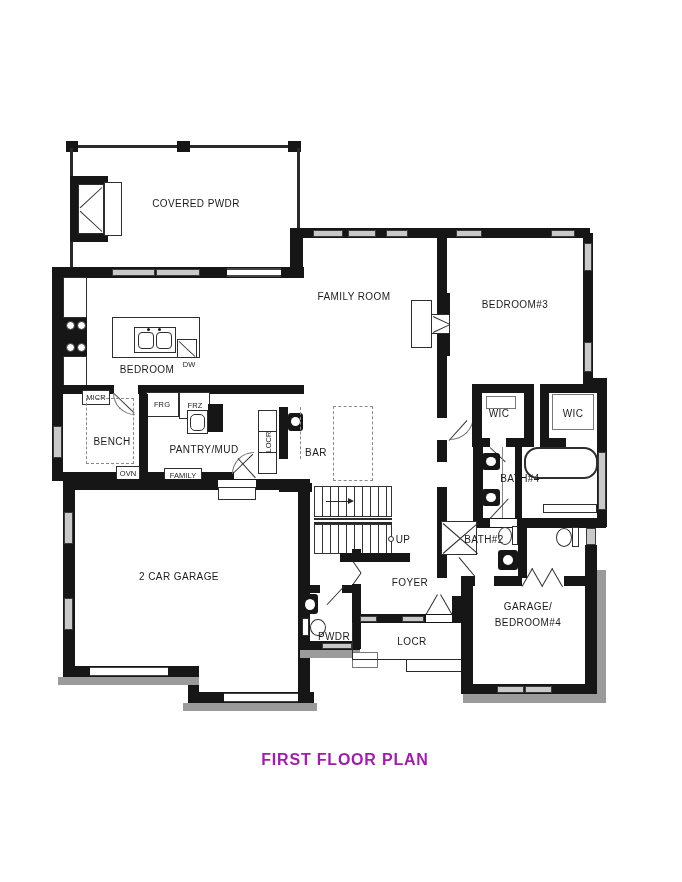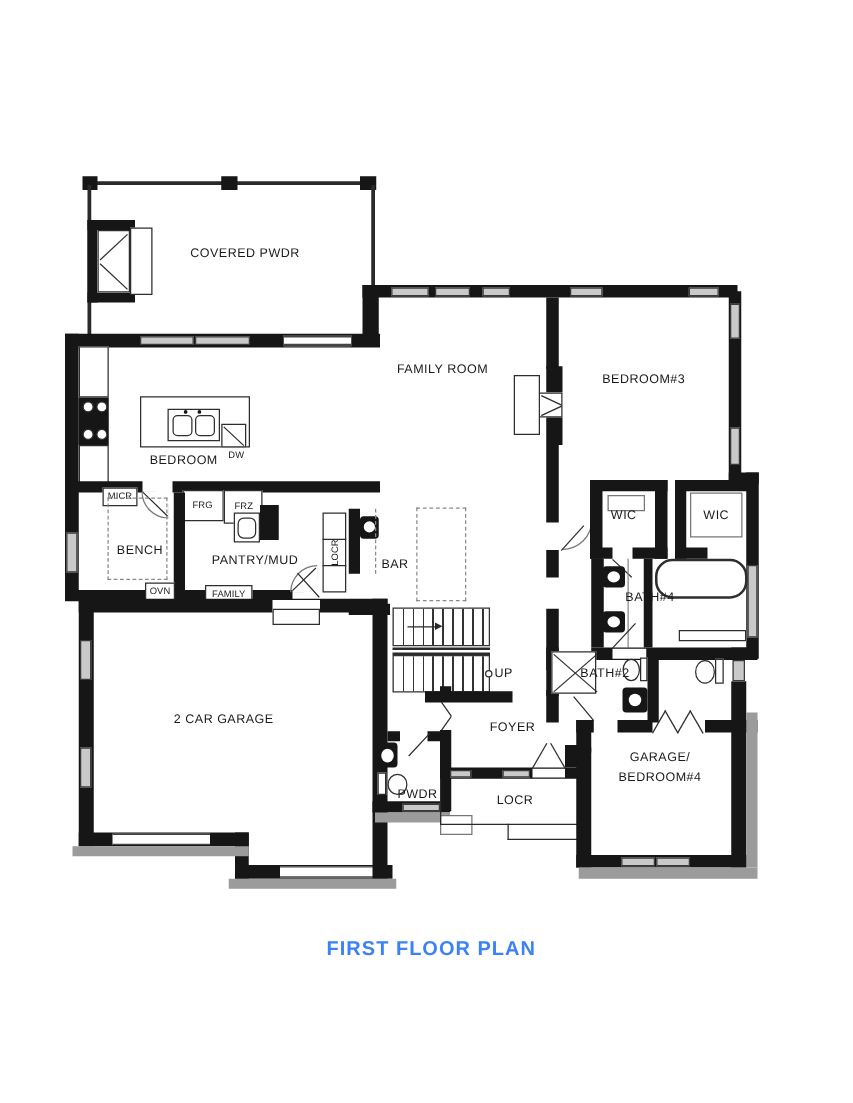--- a/index.html
+++ b/index.html
@@ -15,21 +15,21 @@
   .sm{font-size:7.5px;letter-spacing:.1px}
   .v{writing-mode:vertical-rl;transform:translate(-50%,-50%) rotate(180deg)}
   .diag{position:absolute;height:1px;background:#2e2e2e;transform-origin:0 50%}
   .arc{position:absolute;border:solid #777;border-width:0 0 1px 1px;border-radius:0 0 0 100%;box-sizing:border-box;background:transparent}
   .treads{position:absolute;border:1px solid #333;box-sizing:border-box;background:repeating-linear-gradient(90deg,#fff 0 7px,#333 7px 8px)}
   .slider{position:absolute;background:#fff;border-top:2px solid #444;border-bottom:2px solid #444;box-sizing:border-box}
   .gdoor{position:absolute;background:#fff;border-top:1px solid #444;border-bottom:1px solid #444;box-sizing:border-box}
   .circ{position:absolute;border:1px solid #2e2e2e;border-radius:50%;background:#fff;box-sizing:border-box}
   .blk{position:absolute;background:#161616;border-radius:3px}
   .wov{position:absolute;background:#fff;border-radius:50%}
-  .title{position:absolute;font-size:16px;font-weight:bold;letter-spacing:.8px;color:#3b82f6;transform:translate(-50%,-50%);white-space:nowrap}
+  .title{position:absolute;font-size:16px;font-weight:bold;letter-spacing:.8px;color:#a21caf;transform:translate(-50%,-50%);white-space:nowrap}
 </style>
 </head>
 <body>
 
 <div id="plan">
 
   <div class="tw" style="left:70px;top:145px;width:230px;height:3px"></div>
   <div class="w" style="left:66px;top:141px;width:12px;height:11px"></div>
   <div class="w" style="left:177px;top:141px;width:13px;height:11px"></div>
   <div class="w" style="left:288px;top:141px;width:13px;height:11px"></div>

